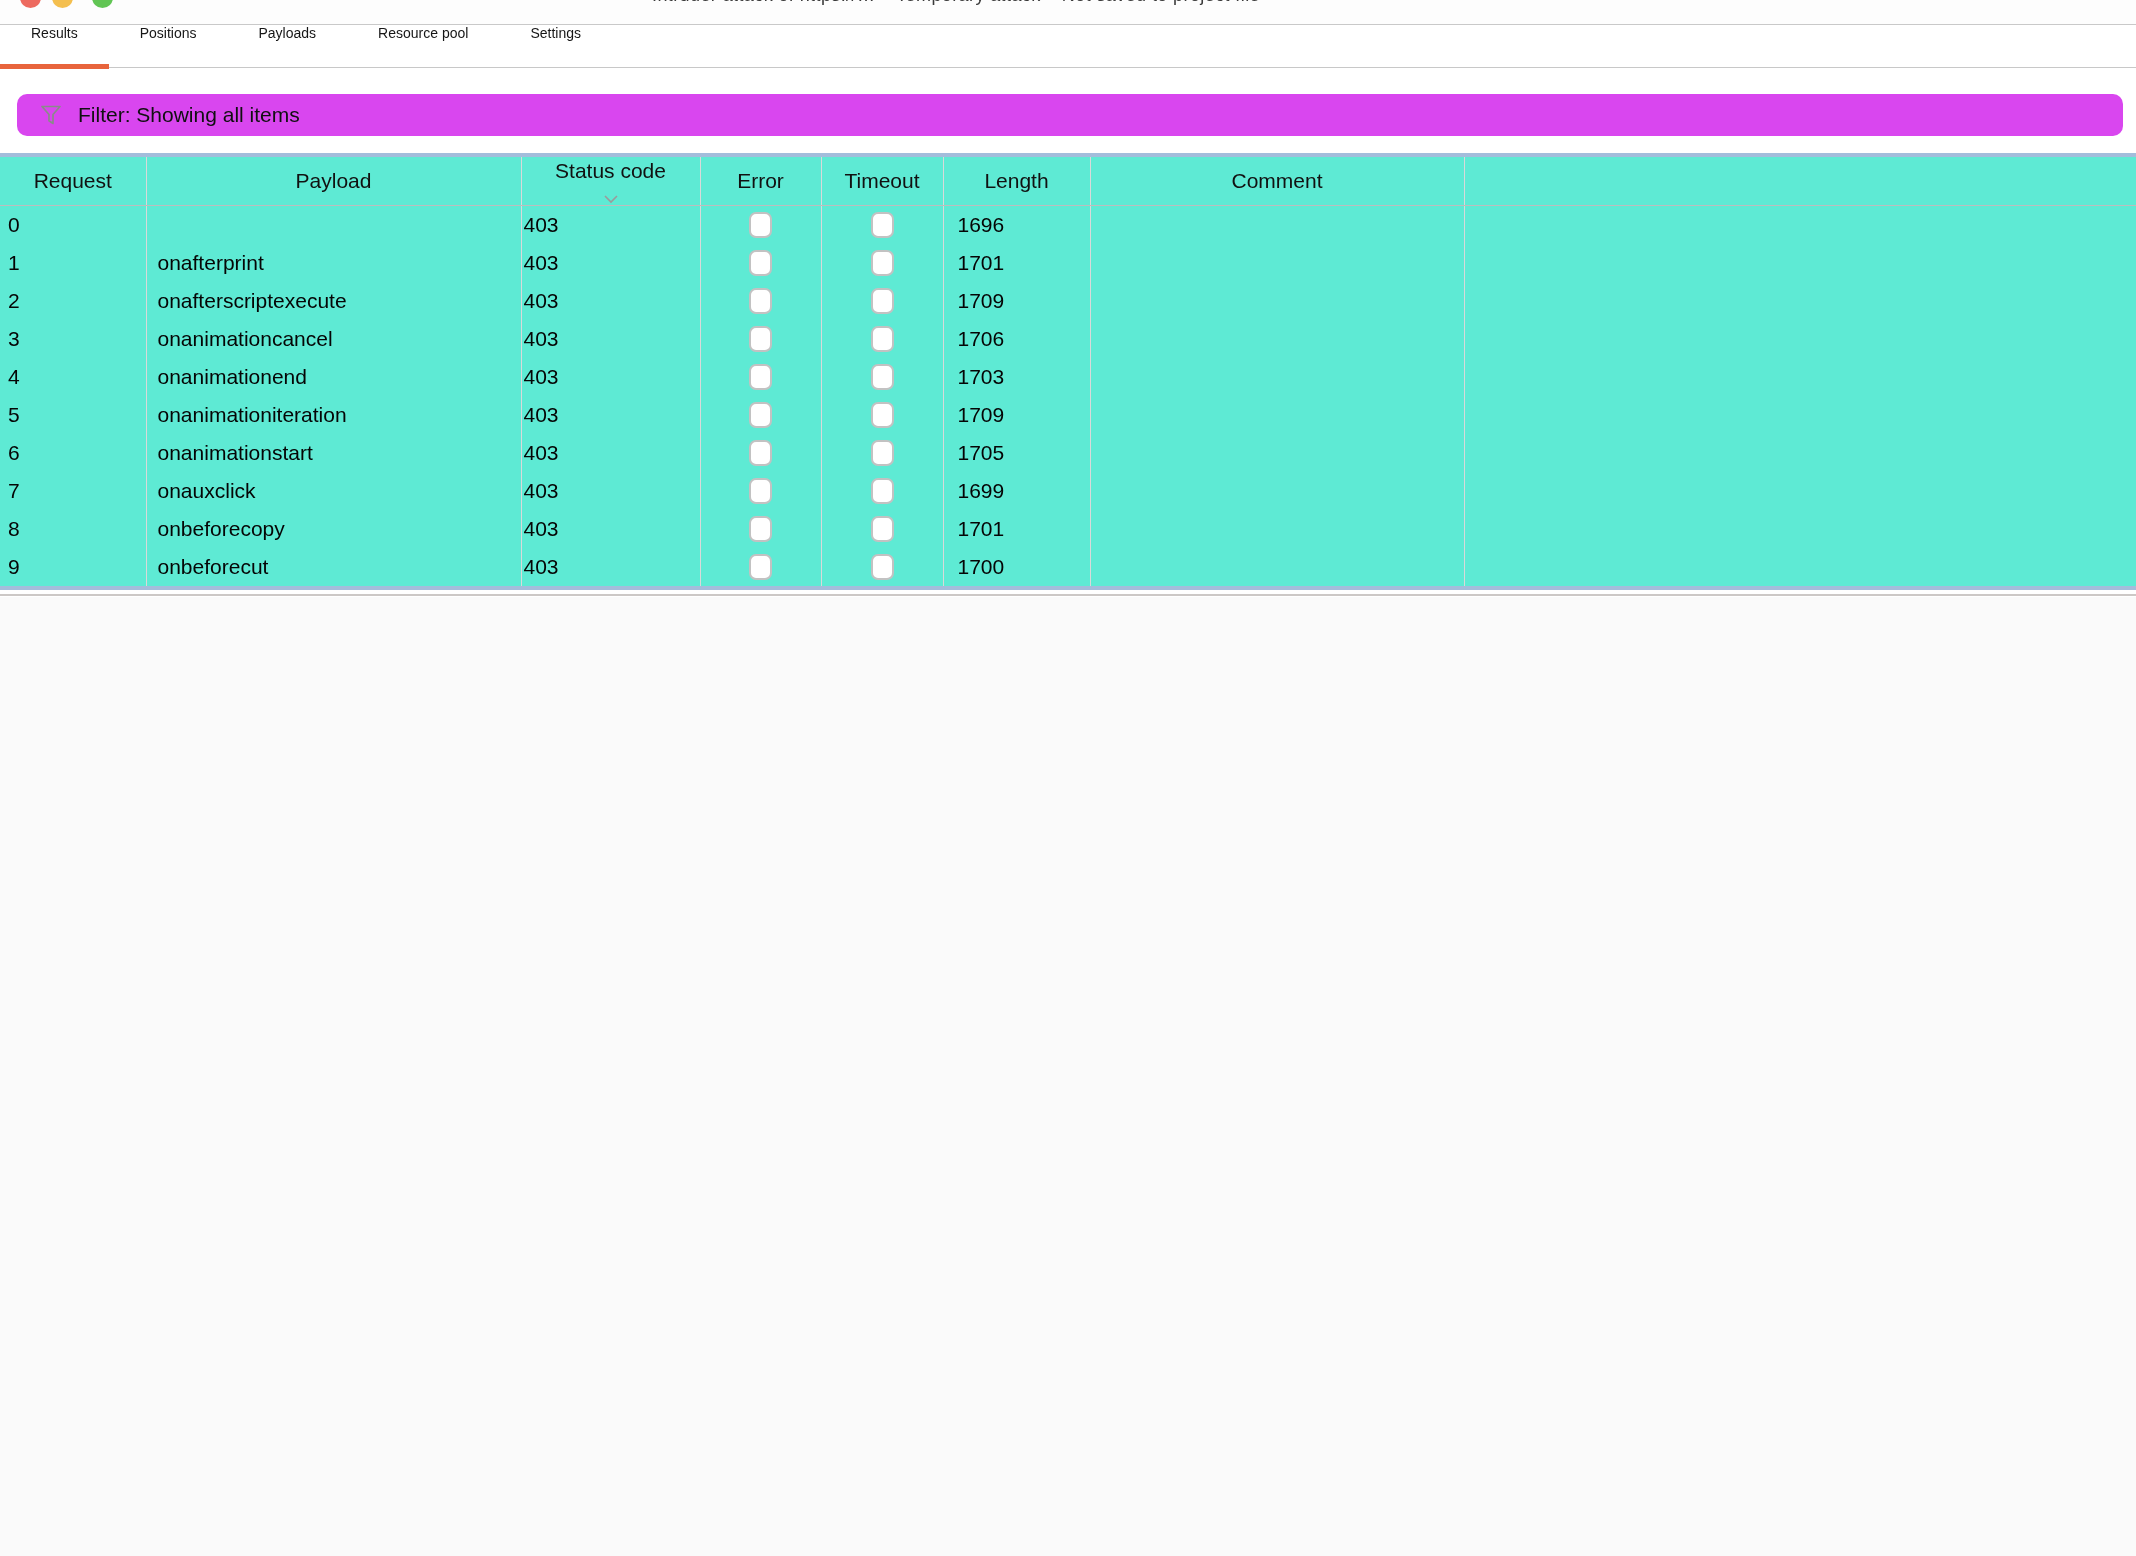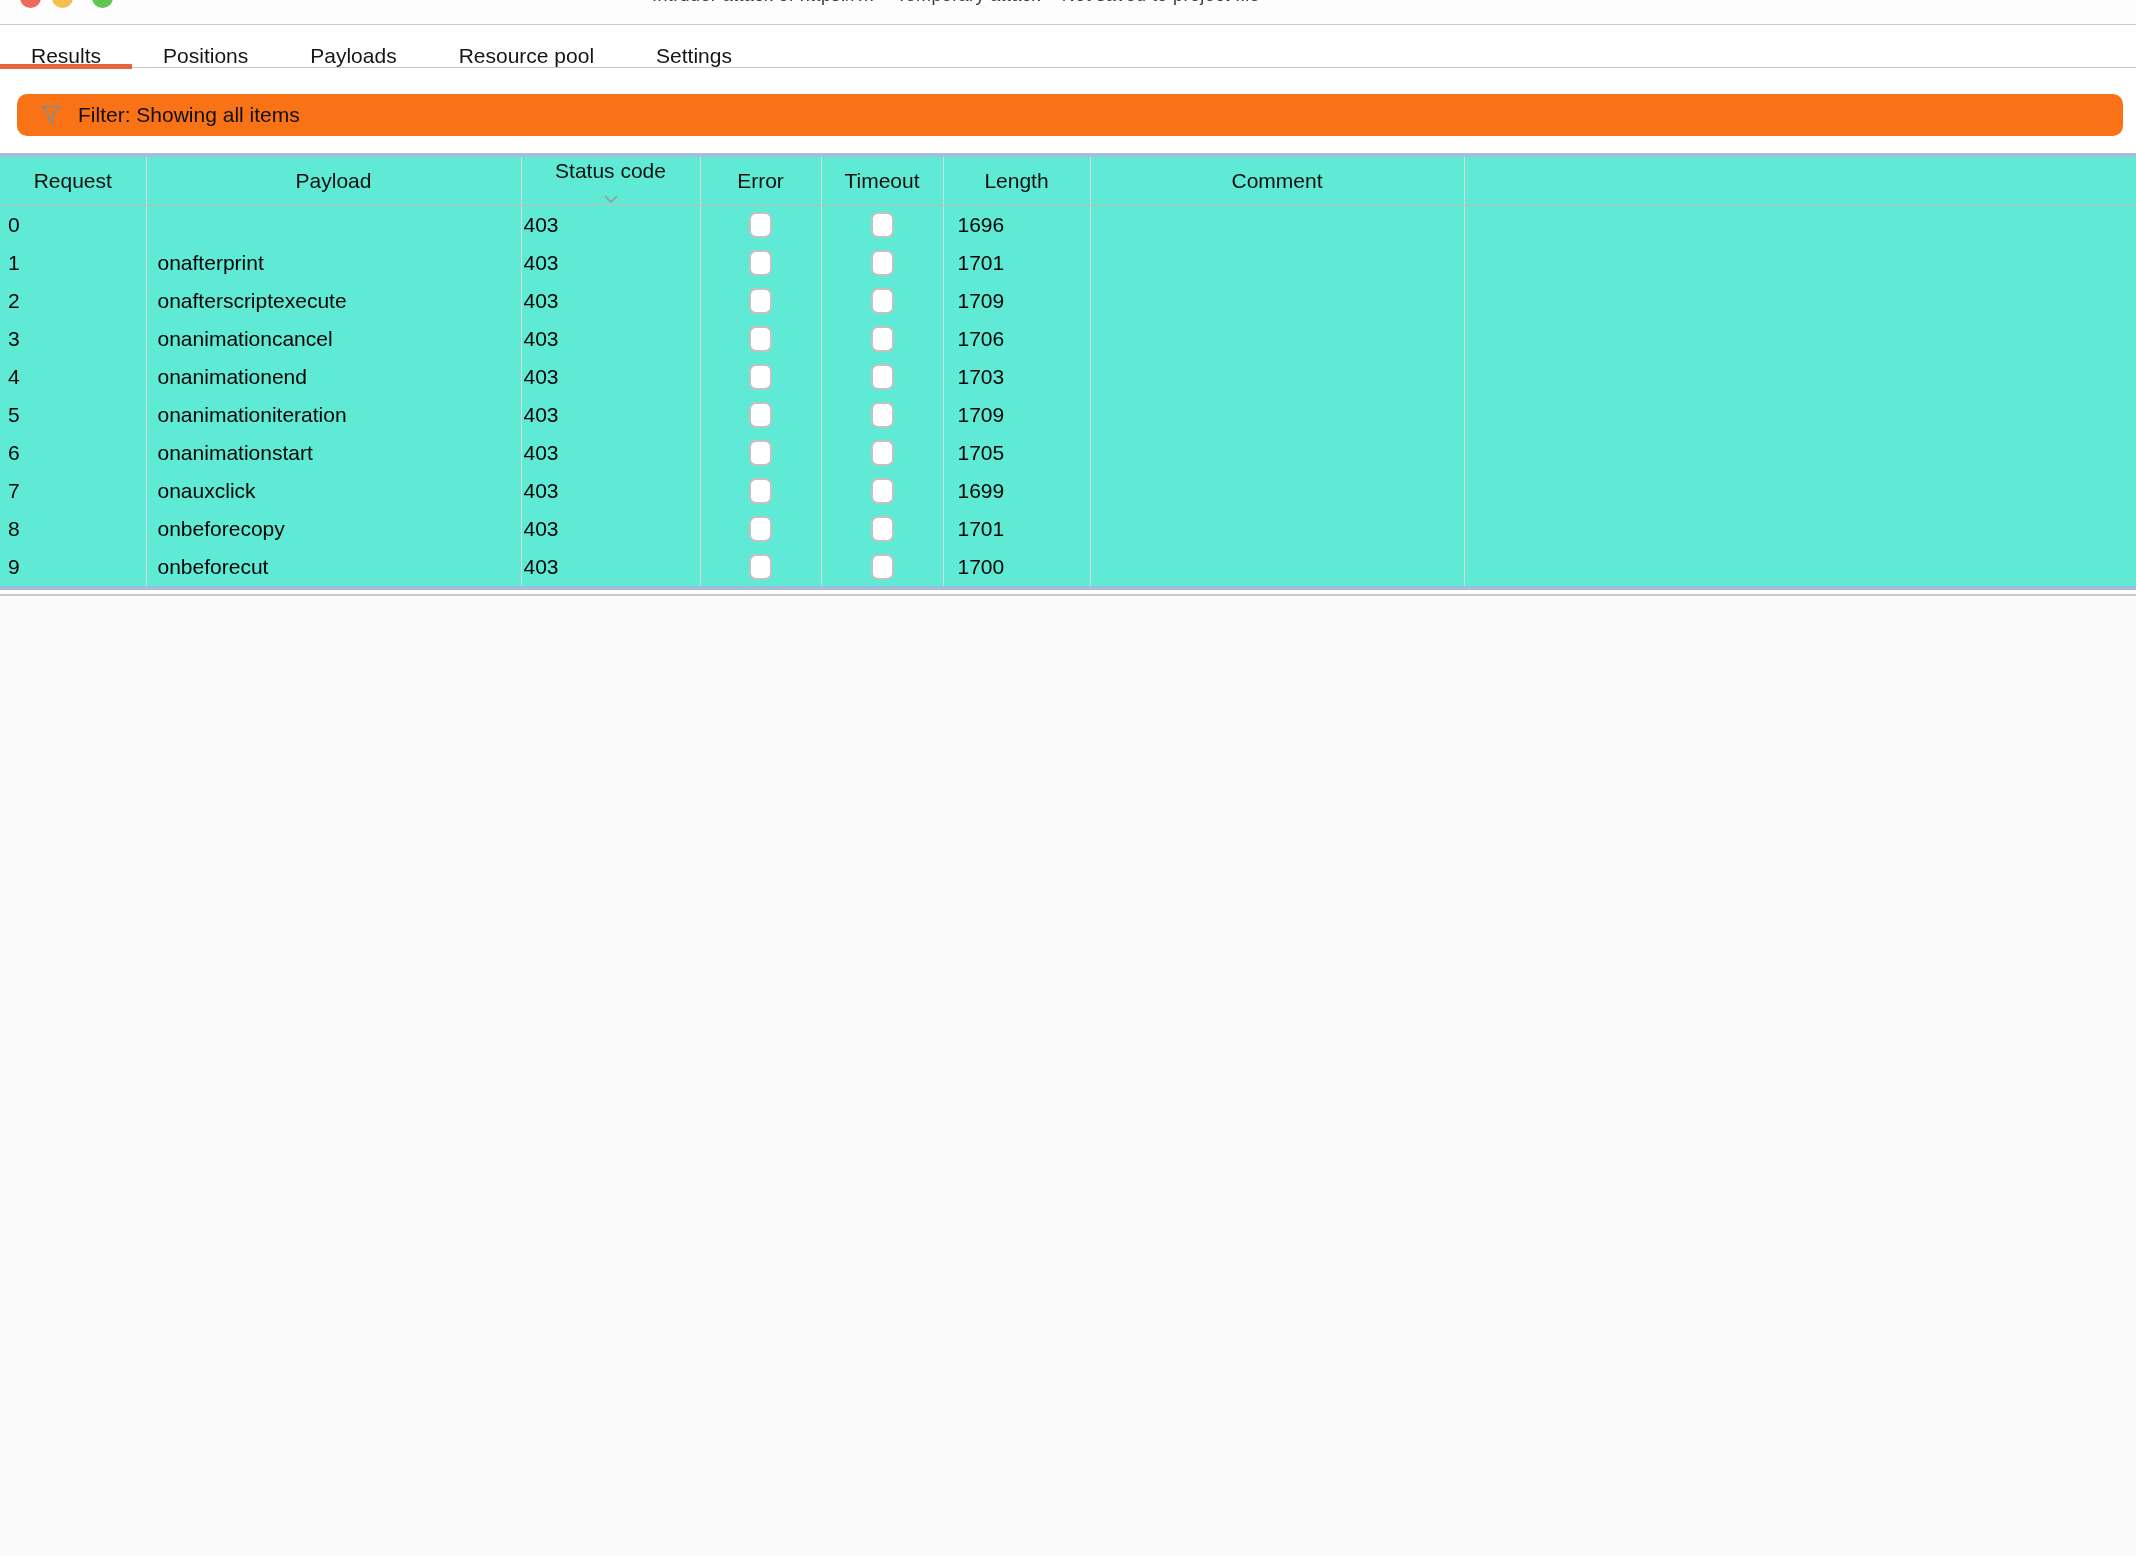--- a/index.html
+++ b/index.html
@@ -25,31 +25,31 @@
   }
   
   .tab-bar{
     position:absolute;left:0;top:25px;width:2136px;height:43px;
     display:flex;align-items:stretch;background:#fff;
   }
   .tab-bar::after{ 
     content:"";position:absolute;left:0;bottom:0;width:2136px;height:1px;background:#c8c8c8;
   }
   .tab{
-    position:relative;display:flex;align-items:flex-end;justify-content:center;
-    padding:0 31px;font-size:21px;color:#161616;cursor:default;z-index:1;
+    position:relative;display:flex;align-items:flex-start;justify-content:center;
+    padding:0 31px;font-size:14px;color:#161616;cursor:default;z-index:1;
   }
   .tab.selected::after{
     content:"";position:absolute;left:0;bottom:-1px;width:100%;height:5px;
     background:var(--accent,#e8643c);
   }
   
   .filter-bar{
     position:absolute;left:17px;top:94px;width:2106px;height:42px;
-    background:#f97316;border-radius:10px;
+    background:#d946ef;border-radius:10px;
     display:flex;align-items:center;box-sizing:border-box;padding-left:22px;
   }
   .funnel{width:24px;height:24px;margin-right:15px;flex:0 0 auto;}
   .filter-text{font-size:21px;color:#101010;}
   
   .table-zone{position:absolute;left:0;top:153px;width:2136px;}
   .accent-line{width:2136px;height:4px;background:#a3bddb;}
   table.results{
     border-collapse:collapse;table-layout:fixed;width:2136px;background:#5eead4;
   }

